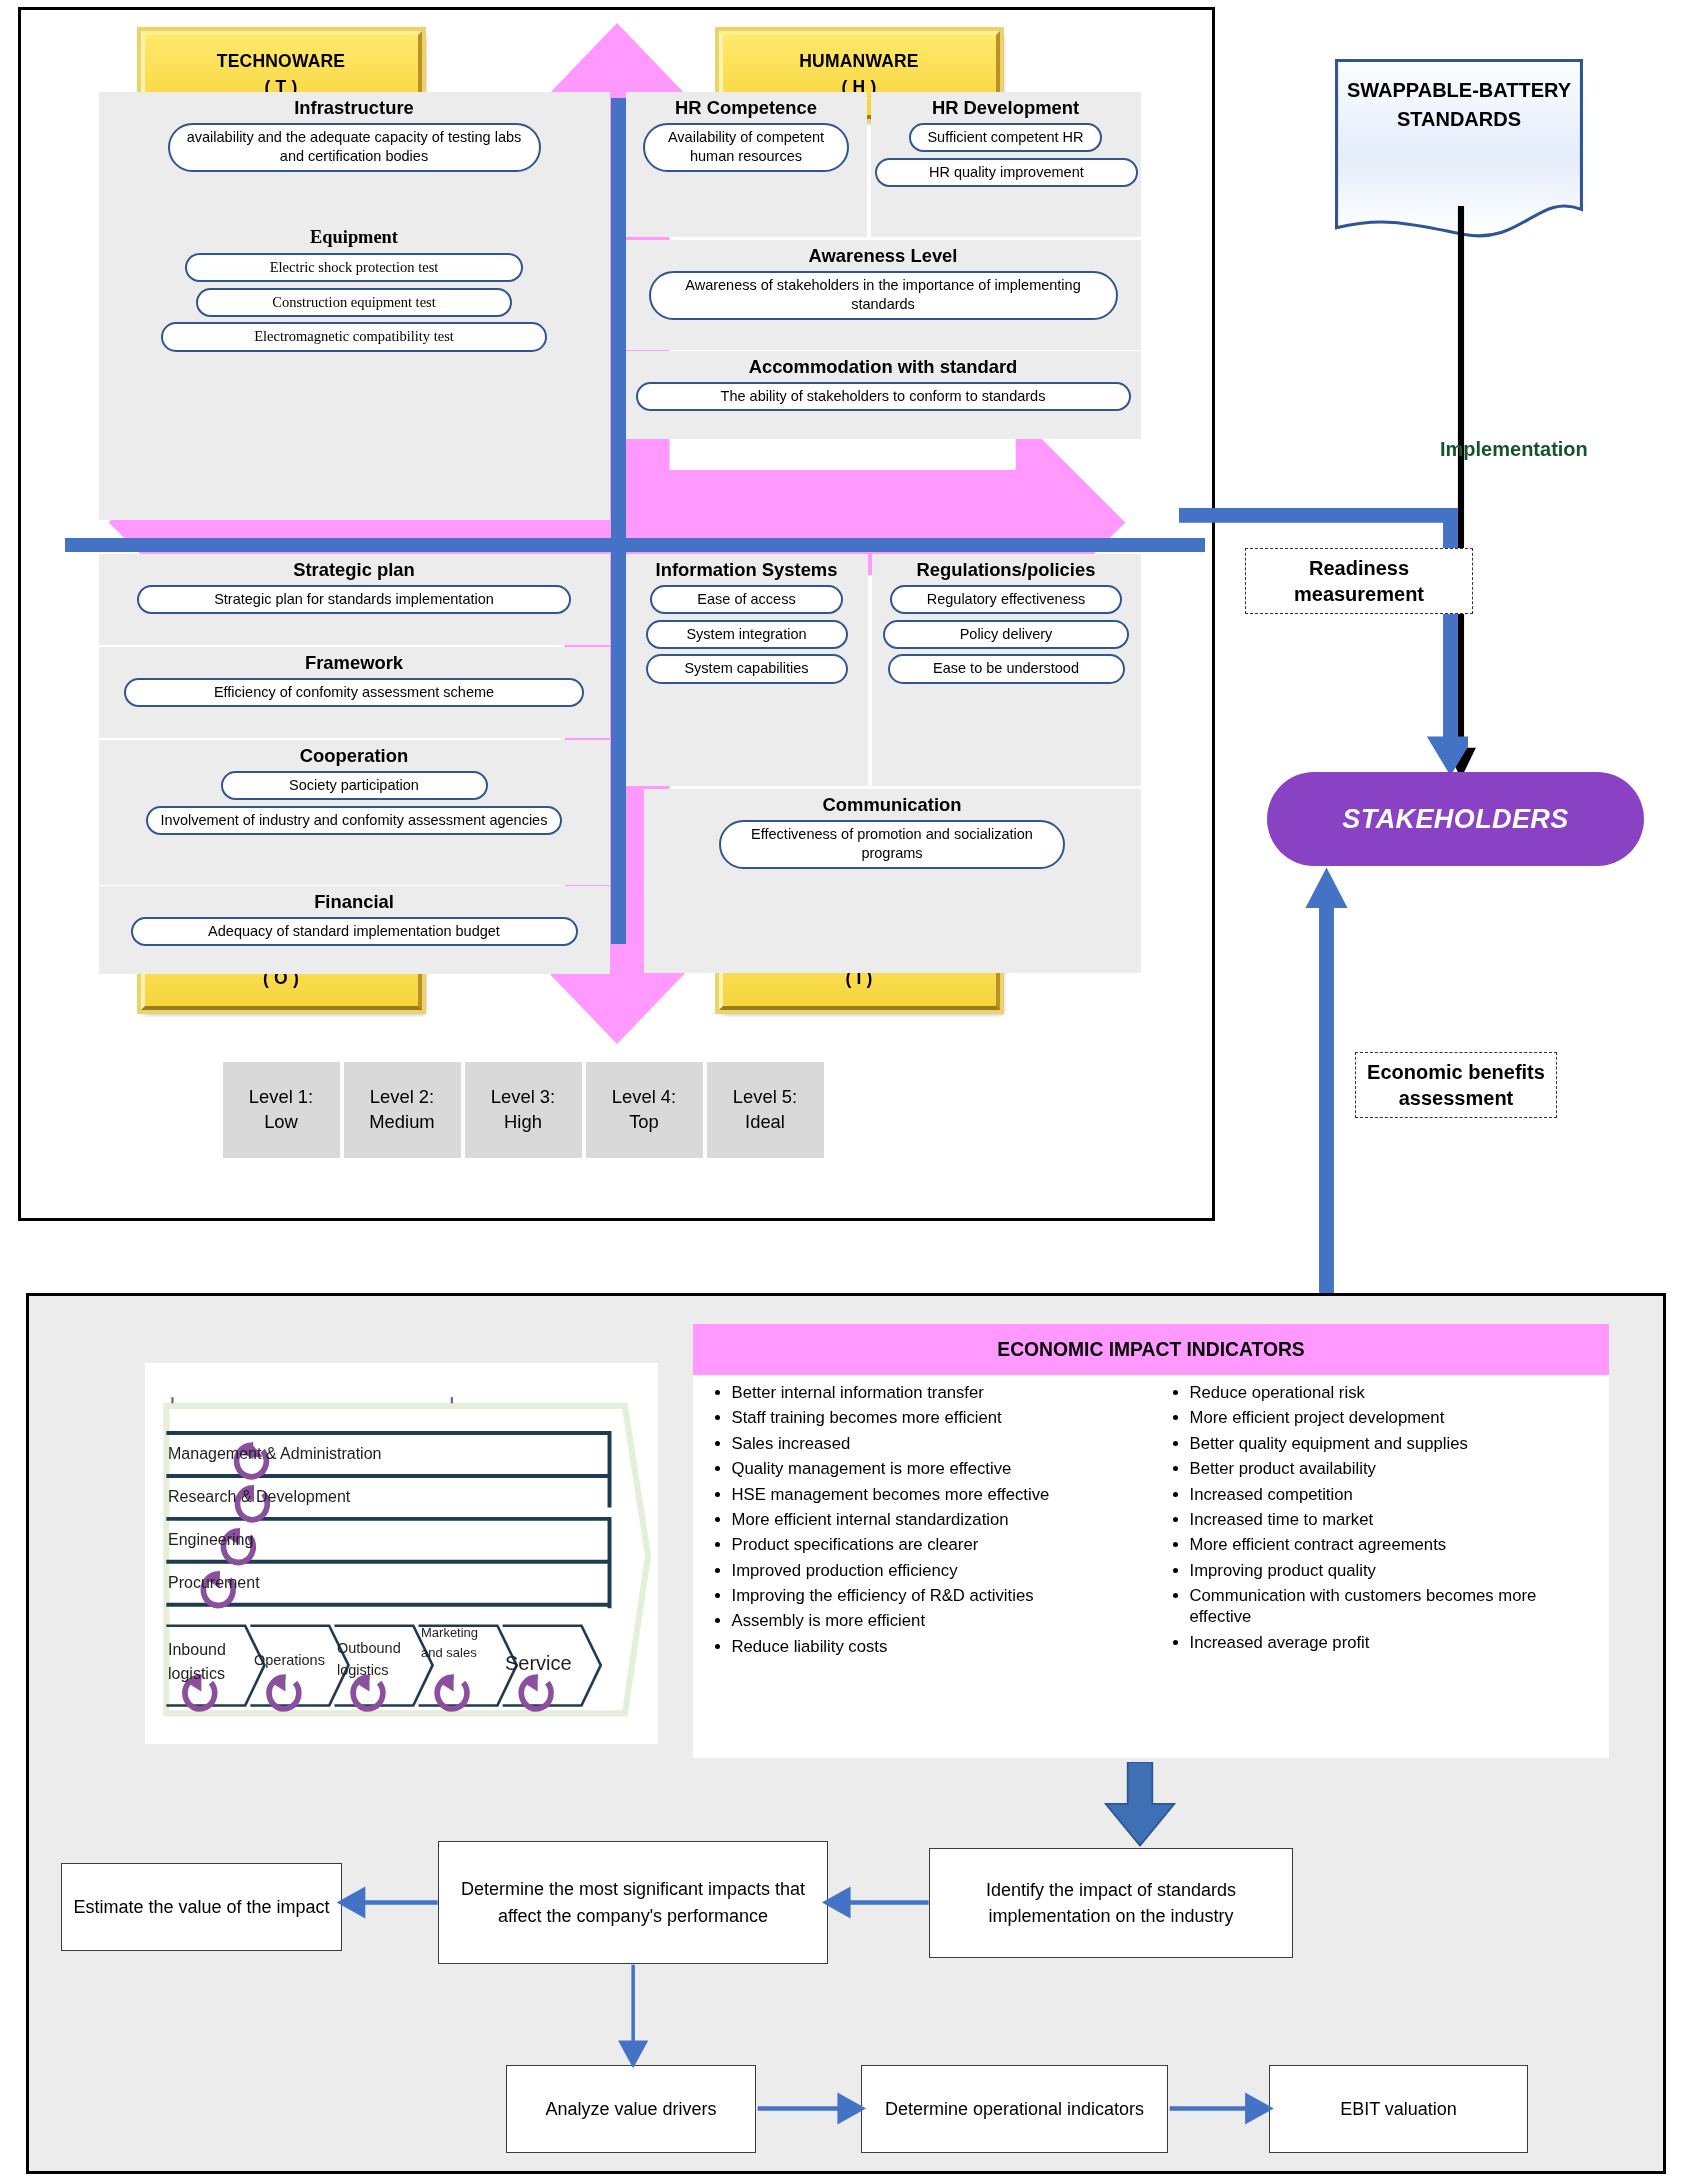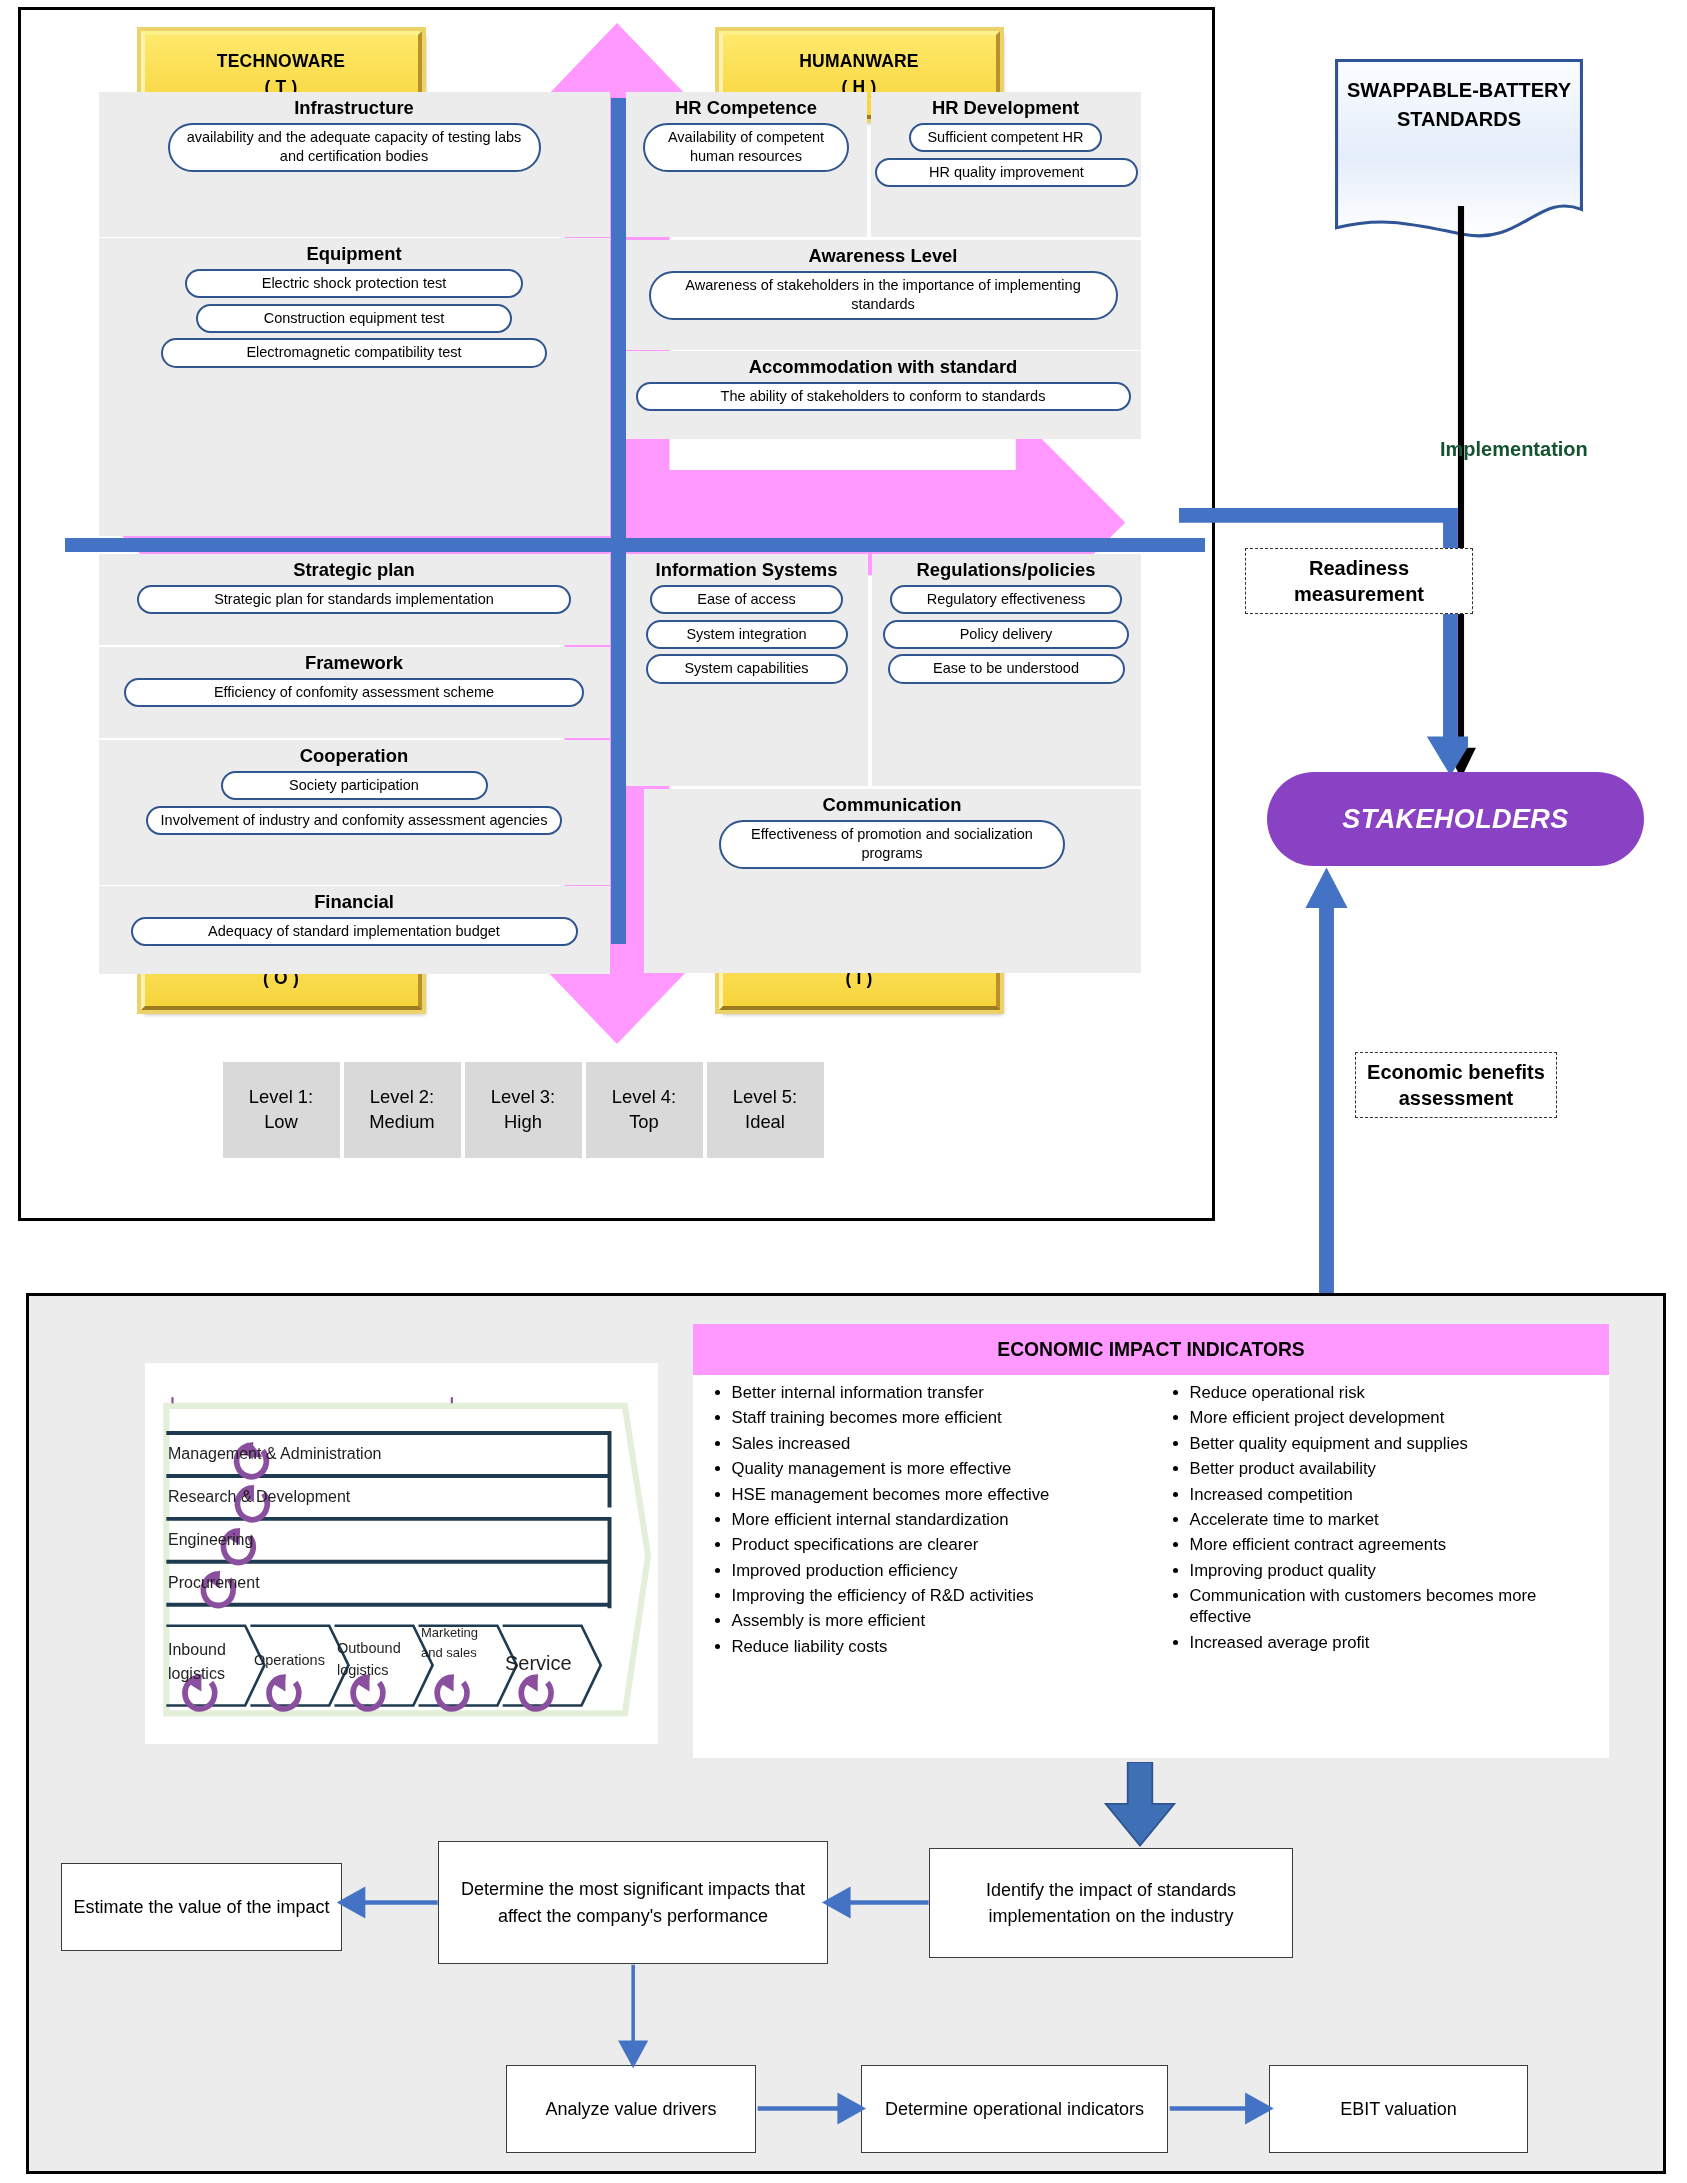--- a/index.html
+++ b/index.html
@@ -104,21 +104,21 @@
       <div>
         <div class="yl">INFORWARE</div>
         <div class="yl">( I )</div>
       </div>
     </div>
 
     <div class="cat" style="left:78px;top:82px;width:511px;height:145px;">
       <div class="cat-title">Infrastructure</div>
       <div class="pill" style="width:373px;">availability and the adequate capacity of testing labs and certification bodies</div>
     </div>
-    <div class="cat" style="left:78px;top:228px;width:511px;height:298px;">
+    <div class="cat" style="left:78px;top:212px;width:511px;height:298px;font-family:Liberation Serif, serif;">
       <div class="cat-title">Equipment</div>
       <div class="pill" style="width:338px;">Electric shock protection test</div>
       <div class="pill" style="width:316px;">Construction equipment test</div>
       <div class="pill" style="width:386px;">Electromagnetic compatibility test</div>
     </div>
 
     <div class="cat" style="left:605px;top:82px;width:241px;height:145px;">
       <div class="cat-title">HR Competence</div>
       <div class="pill" style="width:206px;">Availability of competent human resources</div>
     </div>
@@ -311,21 +311,21 @@
             <li>Reduce liability costs</li>
           </ul>
       </div>
       <div class="eii-col">
         <ul id="eii-right-list">
             <li>Reduce operational risk</li>
             <li>More efficient project development</li>
             <li>Better quality equipment and supplies</li>
             <li>Better product availability</li>
             <li>Increased competition</li>
-            <li>Accelerate time to market</li>
+            <li>Increased time to market</li>
             <li>More efficient contract agreements</li>
             <li>Improving product quality</li>
             <li>Communication with customers becomes more effective</li>
             <li>Increased average profit</li>
           </ul>
       </div>
     </div>
   </div>
 
   <svg style="position:absolute;left:1096px;top:1762px;width:88px;height:88px;" viewBox="0 0 200 200" width="88" height="88">

